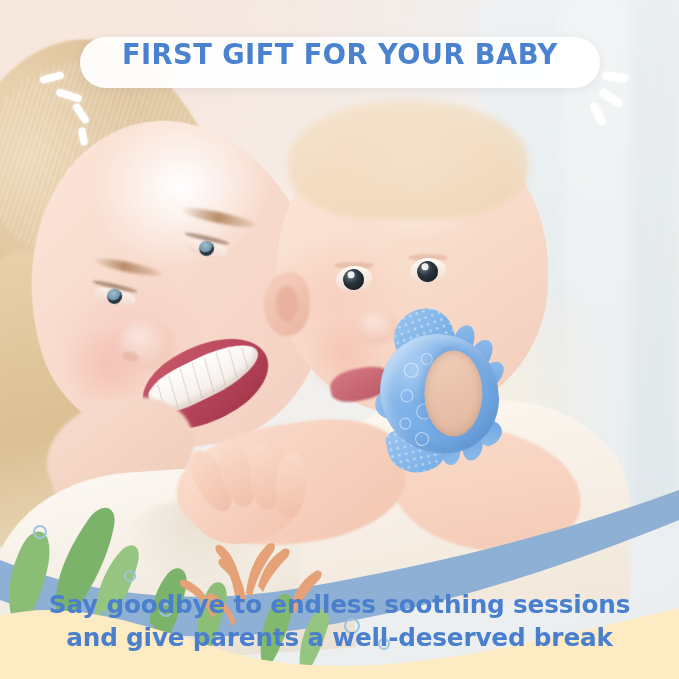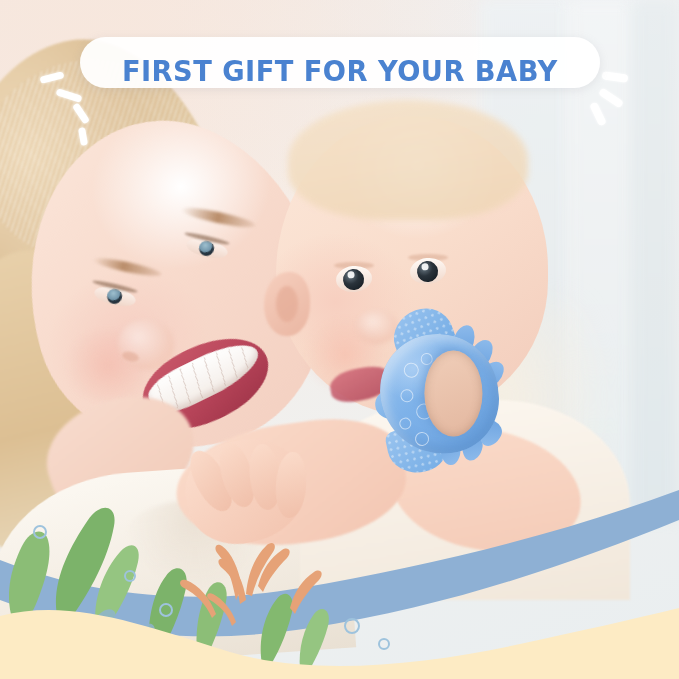--- a/index.html
+++ b/index.html
@@ -151,21 +151,21 @@
   .toy-tex{position:absolute;border-radius:inherit;
     background-image:radial-gradient(circle,rgba(255,255,255,.5) 1px,rgba(255,255,255,0) 1.6px);
     background-size:7px 7px;opacity:.8;}
 
   
   .wave-svg{position:absolute;left:0;top:448px;width:679px;height:231px;}
 
   
   .title-pill{position:absolute;left:80px;top:37px;width:520px;height:51px;border-radius:26px;
     background:rgba(255,255,255,.94);box-shadow:0 2px 10px rgba(150,150,160,.18);
-    display:flex;align-items:flex-end;justify-content:center;}
+    display:flex;align-items:flex-start;justify-content:center;}
   .title-txt{font-family:"DejaVu Sans",sans-serif;font-weight:bold;font-size:29px;letter-spacing:.5px;
     color:#4a82d0;white-space:nowrap;transform:scaleX(.94);}
 
   .spark{position:absolute;background:#fff;border-radius:7px;box-shadow:0 0 3px rgba(255,255,255,.9);}
 
   
   .caption{position:absolute;left:0;top:588px;width:679px;text-align:center;
     font-family:"DejaVu Sans",sans-serif;font-weight:bold;font-size:25.5px;line-height:33px;
     color:#4a7fcd;letter-spacing:-.2px;}
   .caption div{transform:scaleX(.97);}
@@ -311,14 +311,18 @@
   <div>
     <div class="spark" style="left:602px;top:73px;width:26px;height:8px;transform:rotate(8deg)"></div>
     <div class="spark" style="left:598px;top:94px;width:26px;height:8px;transform:rotate(34deg)"></div>
     <div class="spark" style="left:586px;top:110px;width:24px;height:8px;transform:rotate(64deg)"></div>
   </div>
 
   <div class="title-pill">
     <span class="title-txt">FIRST GIFT FOR YOUR BABY</span>
   </div>
 
+  <div class="caption">
+    <div>Say goodbye to endless soothing sessions</div>
+    <div>and give parents a well-deserved break</div>
+  </div>
 
 </div>
 
 </body></html>

